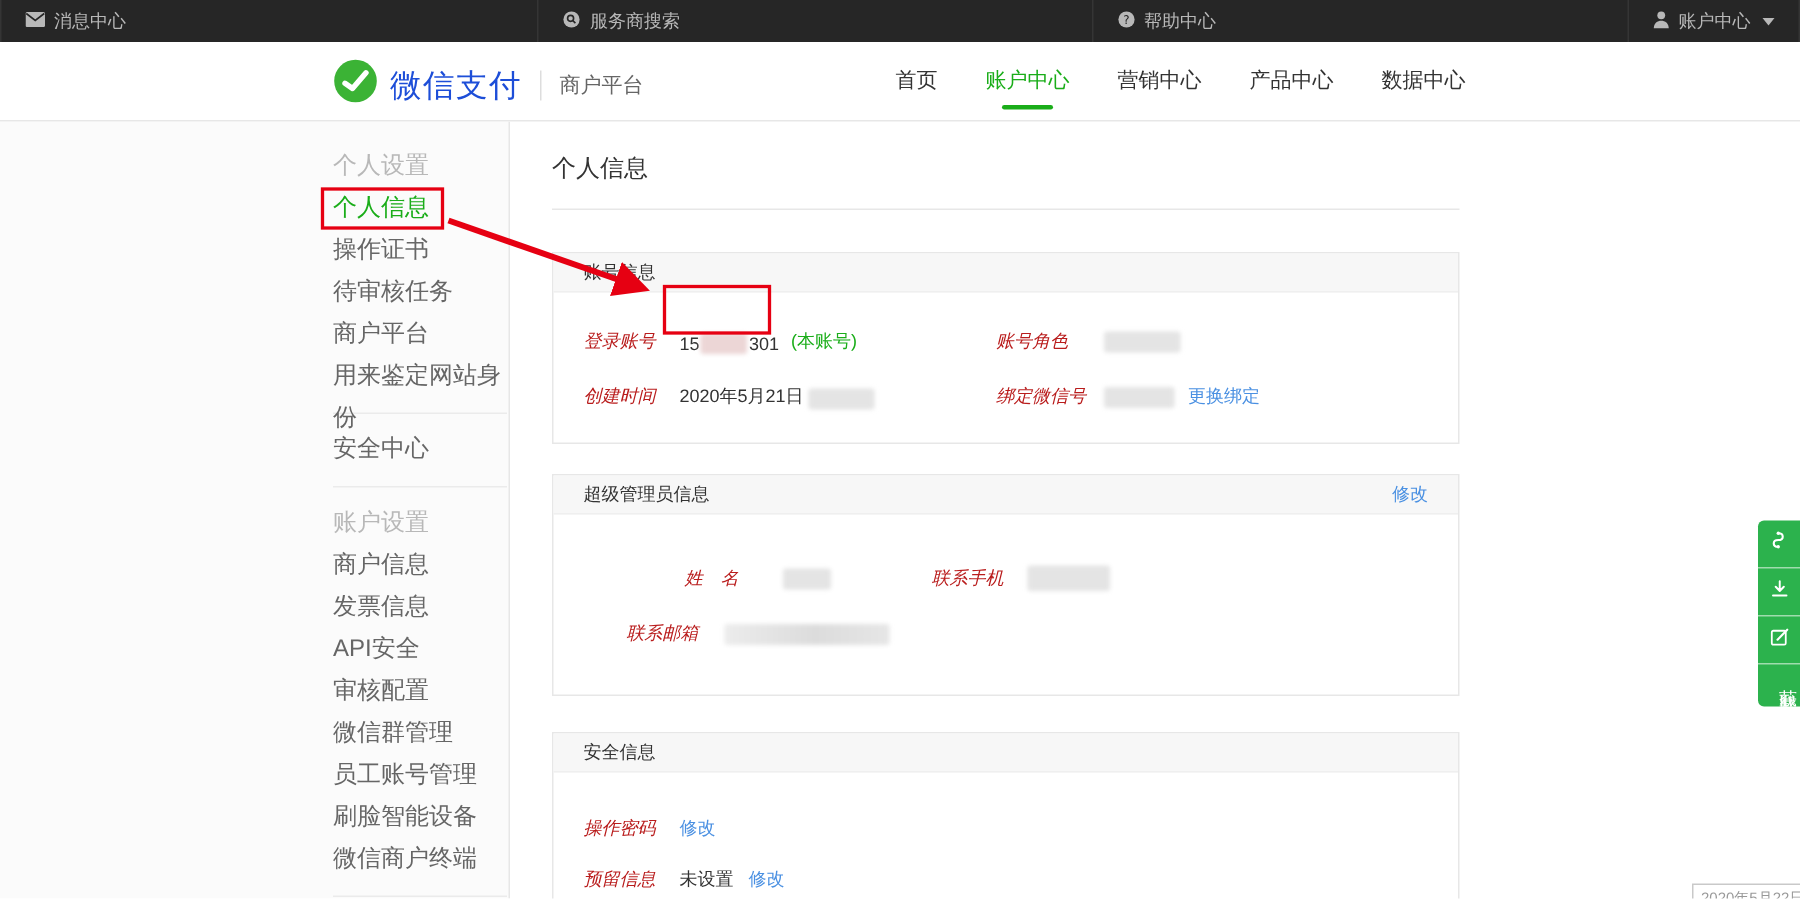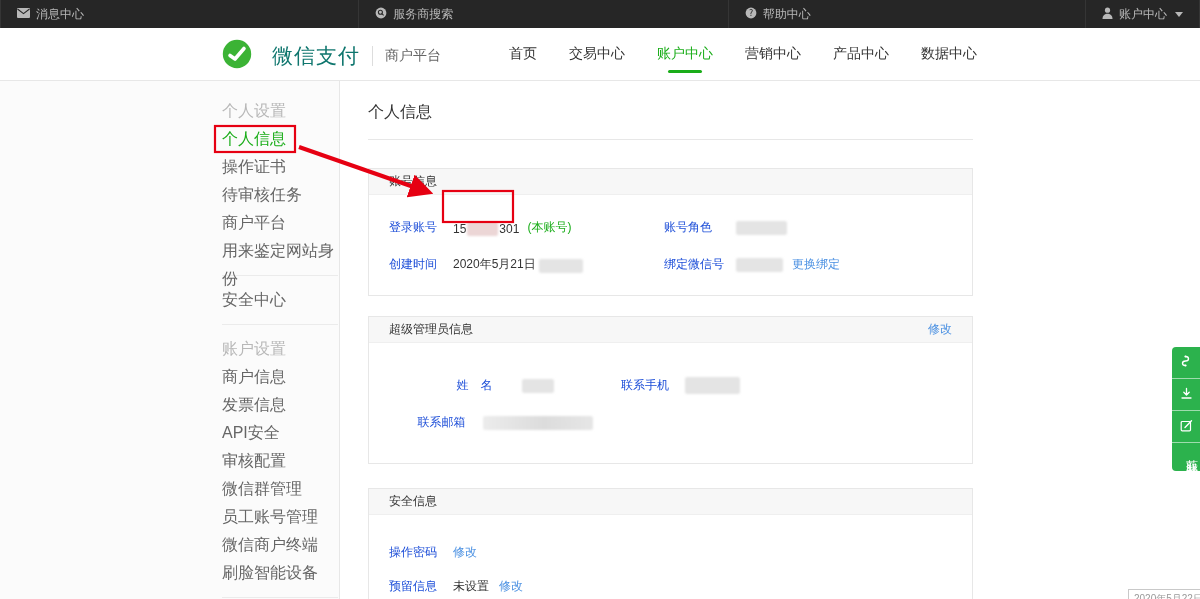--- a/index.html
+++ b/index.html
@@ -25,21 +25,21 @@
     width:0; height:0; border-left:4px solid transparent; border-right:4px solid transparent;
     border-top:5px solid #b8b8b8; margin-left:2px;
   }
 
   
   .header {
     position:absolute; left:0; top:28px; width:1200px; height:53px;
     background:#fff; border-bottom:1px solid #e7e7e7; z-index:4;
   }
   .brand { position:absolute; left:222px; top:11px; display:flex; align-items:center; }
-  .brand-name { font-size:21px; color:#0f766e; margin-left:20px; letter-spacing:1px; }
+  .brand-name { font-size:21px; color:#1d4ed8; margin-left:8px; letter-spacing:1px; }
   .brand-divider { width:1px; height:20px; background:#ddd; margin:0 12px; }
   .brand-portal { font-size:14px; color:#666; }
   .nav { position:absolute; right:219px; top:0; height:52px; display:flex; gap:24px;justify-content:space-between; }
   .nav-item {
     position:relative; height:52px; display:flex; align-items:center;
     font-size:14px; color:#333; cursor:pointer; padding:0 4px;
   }
   .nav-item.active { color:#1aad19; }
   .nav-item.active::after {
     content:""; position:absolute; left:50%; transform:translateX(-50%);
@@ -63,21 +63,21 @@
   .page-title { font-size:16px; color:#333; padding-bottom:16px; border-bottom:1px solid #e7e7e7; }
 
   .box { border:1px solid #e7e7e7; margin-top:28px; background:#fff; }
   .box-header {
     height:26px; background:#f7f7f7; border-bottom:1px solid #efefef;
     display:flex; align-items:center; justify-content:space-between;
     padding:0 20px; font-size:12px; color:#333;
   }
   .box-body { padding:14px 20px 12px 20px; font-size:12px; }
   .row { display:flex; align-items:center; height:37px; }
-  .lbl { color:#1d4ed8; }
+  .lbl { color:#b91c1c;font-style:italic; }
   .val { display:flex; align-items:flex-end; }
   .link { color:#4a90e2; cursor:pointer; text-decoration:none; }
   .green-text { color:#1aad19; }
 
   .col { display:flex; align-items:center; }
   .acct .col1 { width:275px; }
   .acct .col1 .lbl { width:64px; }
   .acct .col2 .lbl { width:72px; }
   .admin .col1 { width:232px;justify-content:center; }
   .admin .col1 .lbl { width:65px; }
@@ -170,21 +170,20 @@
           <circle cx="15" cy="15" r="14.2" fill="#3bb335"></circle>
           <path d="M8 16.5 L13 20 L22 9.5" fill="none" stroke="#fff" stroke-width="3.6" stroke-linecap="round" stroke-linejoin="round"></path>
         </svg>
     </span>
     <span class="brand-name">微信支付</span>
     <span class="brand-divider"></span>
     <span class="brand-portal">商户平台</span>
   </div>
   <div class="nav">
     <div class="nav-item">首页</div>
-    <div class="nav-item">交易中心</div>
     <div class="nav-item active">账户中心</div>
     <div class="nav-item">营销中心</div>
     <div class="nav-item">产品中心</div>
     <div class="nav-item">数据中心</div>
   </div>
 </div>
 
 <div class="sidebar">
   <div class="side-group-title">个人设置</div>
   <div class="side-item active">个人信息</div>
@@ -195,22 +194,22 @@
   <div class="side-divider"></div>
   <div class="side-item">安全中心</div>
   <div class="side-divider"></div>
   <div class="side-group-title">账户设置</div>
   <div class="side-item">商户信息</div>
   <div class="side-item">发票信息</div>
   <div class="side-item">API安全</div>
   <div class="side-item">审核配置</div>
   <div class="side-item">微信群管理</div>
   <div class="side-item">员工账号管理</div>
+  <div class="side-item">刷脸智能设备</div>
   <div class="side-item">微信商户终端</div>
-  <div class="side-item">刷脸智能设备</div>
   <div class="side-divider"></div>
 </div>
 
 <div class="main">
   <div class="content">
     <div class="page-title">个人信息</div>
 
     <div class="box acct">
       <div class="box-header">
         <span>账号信息</span>

